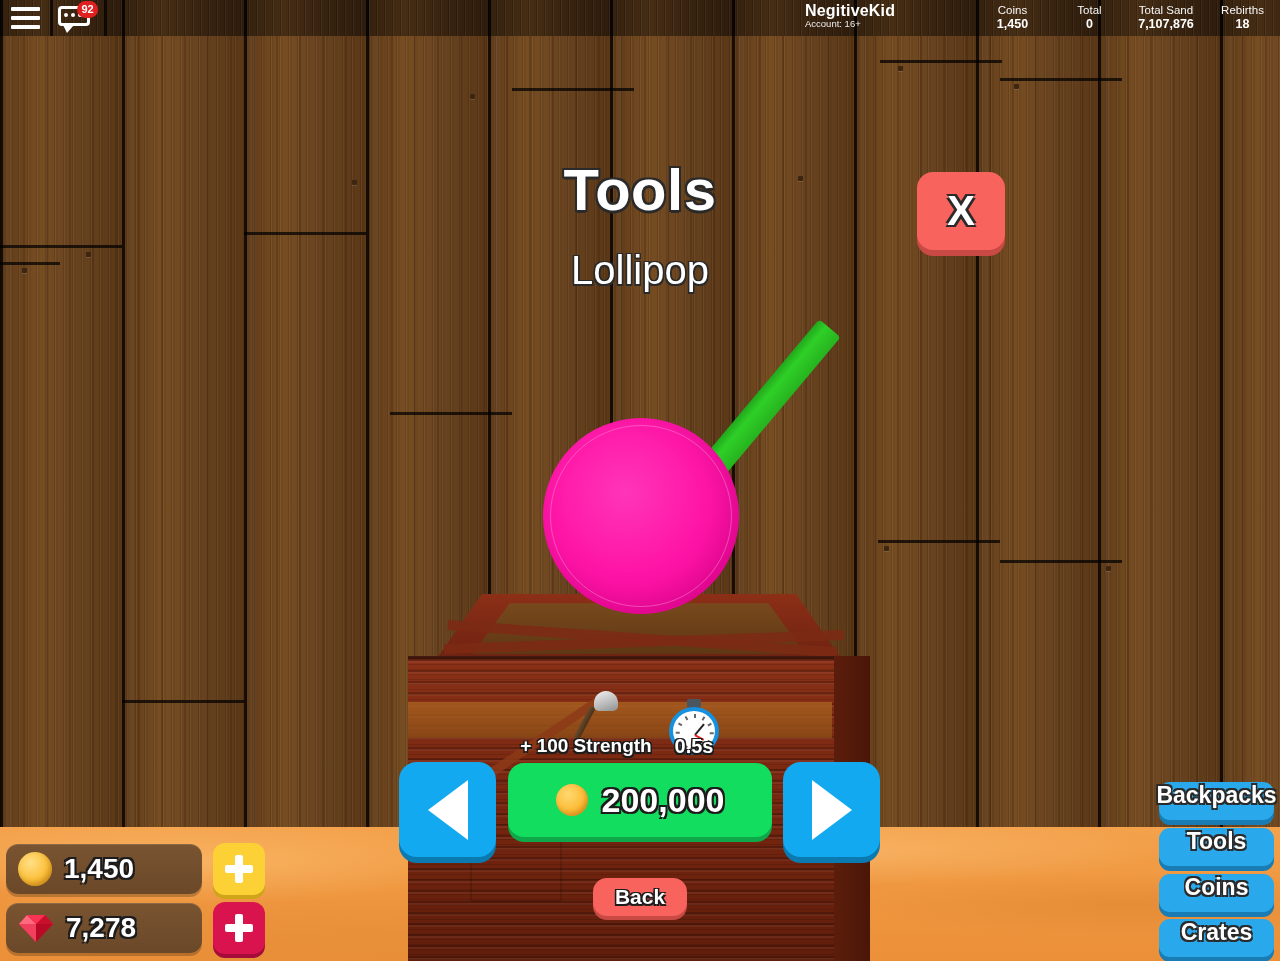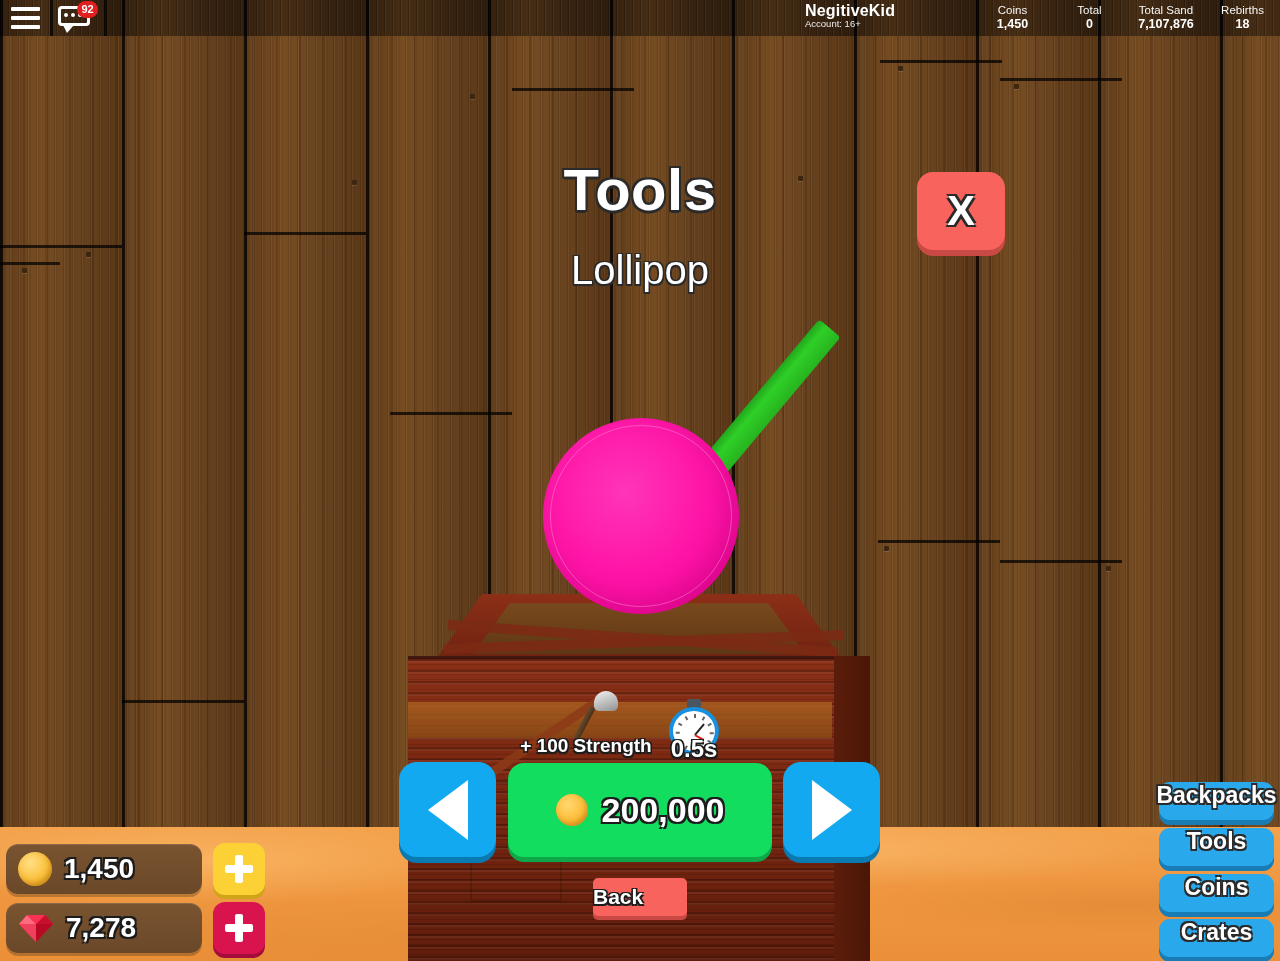--- a/index.html
+++ b/index.html
@@ -257,21 +257,21 @@
   .sw-hand {
     position:absolute; left:50%; top:10px; width:2.2px; height:14px; background:#222;
     transform-origin:50% 100%; transform:rotate(40deg);
   }
   .sw-hand-red {
     position:absolute; left:50%; top:14px; width:1.8px; height:10px; background:#e02020;
     transform-origin:50% 100%; transform:rotate(118deg);
   }
   .stat-speed {
     position:absolute; left:634px; width:120px; text-align:center;
-    top:35px; font-size:24px; font-weight:bold; color:#fff;
+    top:35px; font-size:20px; font-weight:bold; color:#fff;
     text-shadow:1.5px 1.5px 0 #1c1c1c, -1.5px 1.5px 0 #1c1c1c,
                 1.5px -1.5px 0 #1c1c1c, -1.5px -1.5px 0 #1c1c1c;
   }
 
   
   .arrow-btn {
     position:absolute; top:762px; width:97px; height:95px;
     background:#12a9f0; border-radius:18px;
     box-shadow:0 6px 0 #0b7ab0;
     display:flex; align-items:center; justify-content:center;
@@ -282,42 +282,42 @@
   .tri-left {
     width:0; height:0; border-top:30px solid transparent;
     border-bottom:30px solid transparent; border-right:40px solid #fff;
   }
   .tri-right {
     width:0; height:0; border-top:30px solid transparent;
     border-bottom:30px solid transparent; border-left:40px solid #fff;
   }
 
   .buy-btn {
-    position:absolute; left:508px; top:763px; width:264px; height:94px;
+    position:absolute; left:508px; top:763px; width:264px; height:74px;
     background:#12dd5e; border-radius:16px;
     box-shadow:0 5px 0 #0ea84a;
     display:flex; align-items:center; justify-content:center; gap:14px;
     cursor:pointer; z-index:18;
   }
   .coin-big {
     width:32px; height:32px; border-radius:50%;
     background:radial-gradient(circle at 38% 33%, #ffd870 0%, #fcbc38 55%, #e8a125 100%);
     box-shadow:inset -2px -3px 4px rgba(180,110,10,0.45);
   }
   .buy-price {
     font-size:34px; font-weight:bold; color:#fff;
     text-shadow:2px 2px 0 #1c1c1c, -2px 2px 0 #1c1c1c,
                 2px -2px 0 #1c1c1c, -2px -2px 0 #1c1c1c;
   }
 
   .back-btn {
     position:absolute; left:593px; top:878px; width:94px; height:38px;
-    background:#f8645d; border-radius:5px;
+    background:#f8645d; border-radius:14px;
     box-shadow:0 4px 0 #c94a44;
-    display:flex; align-items:center; 
+    display:flex; align-items:center; justify-content:center;
     cursor:pointer; z-index:18;
   }
   .back-btn span {
     font-size:21px; font-weight:bold; color:#fff;
     text-shadow:1.5px 1.5px 0 #1c1c1c, -1.5px 1.5px 0 #1c1c1c,
                 1.5px -1.5px 0 #1c1c1c, -1.5px -1.5px 0 #1c1c1c;
   }
 
   
   .cur-row { position:absolute; left:6px; display:flex; align-items:center; gap:11px; z-index:20; }

